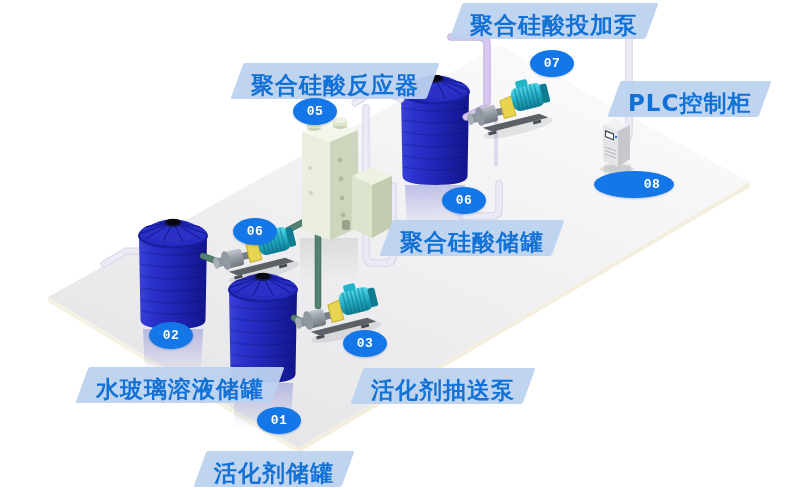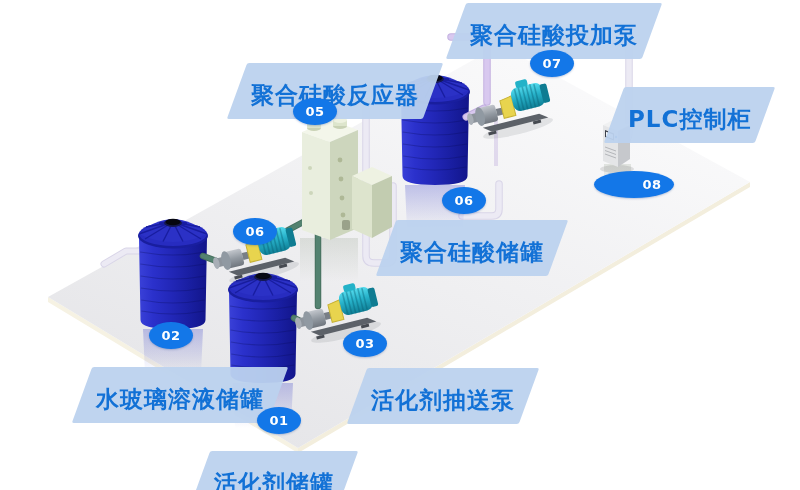--- a/index.html
+++ b/index.html
@@ -5,46 +5,47 @@
   html,body{margin:0;padding:0;background:#fff;}
   .stage{
     position:relative;width:800px;height:490px;overflow:hidden;
     background:var(--background,#fff);
     font-family:"DejaVu Sans","Liberation Sans",sans-serif;
   }
   .scene{position:absolute;left:0;top:0;}
   
   .callout{
     position:absolute;height:24px;line-height:33px;
-    padding:16px 14px;white-space:nowrap;z-index:5;
+    padding:6px 14px;white-space:nowrap;z-index:5;
   }
   .callout::before{
     content:"";position:absolute;inset:0;
     background:var(--label_bg,#bcd2ee);
     transform:skewX(-20deg);border-radius:2px;opacity:.95;
   }
   .callout .txt{
     position:relative;z-index:1;font-weight:bold;font-size:23px;
     color:var(--label_text,#1271d6);letter-spacing:1px;
   }
   #c01{left:200px;top:451px;}
   #c02{left:82px;top:367px;}
   #c03{left:357px;top:368px;}
   #c04{left:121px;top:163px;}
   #c05{left:237px;top:63px;}
   #c06{left:386px;top:220px;}
   #c07{left:456px;top:3px;}
-  #c08{left:614px;top:81px;margin-top:6px;}
+  #c08{left:614px;top:81px;}
   
   .badge{
     position:absolute;width:44px;height:27px;border-radius:50%;
     background:var(--badge_bg,#1377e8);color:var(--badge_text,#fff);
     font-weight:bold;font-size:13px;text-align:center;line-height:27px;
     z-index:6;letter-spacing:.5px;
     box-shadow:0 1px 2px rgba(20,60,140,.25);
+    font-family:Liberation Mono, monospace;
   }
   #b01{left:257px;top:407px;}
   #b02{left:149px;top:322px;text-align:center;}
   #b03{left:343px;top:330px;}
   #b04{left:233px;top:218px;}
   #b05{left:293px;top:98px;}
   #b06{left:442px;top:187px;}
   #b07{left:530px;top:50px;}
   #b08{left:594px;top:171px;padding-left:36px;}
 </style>

